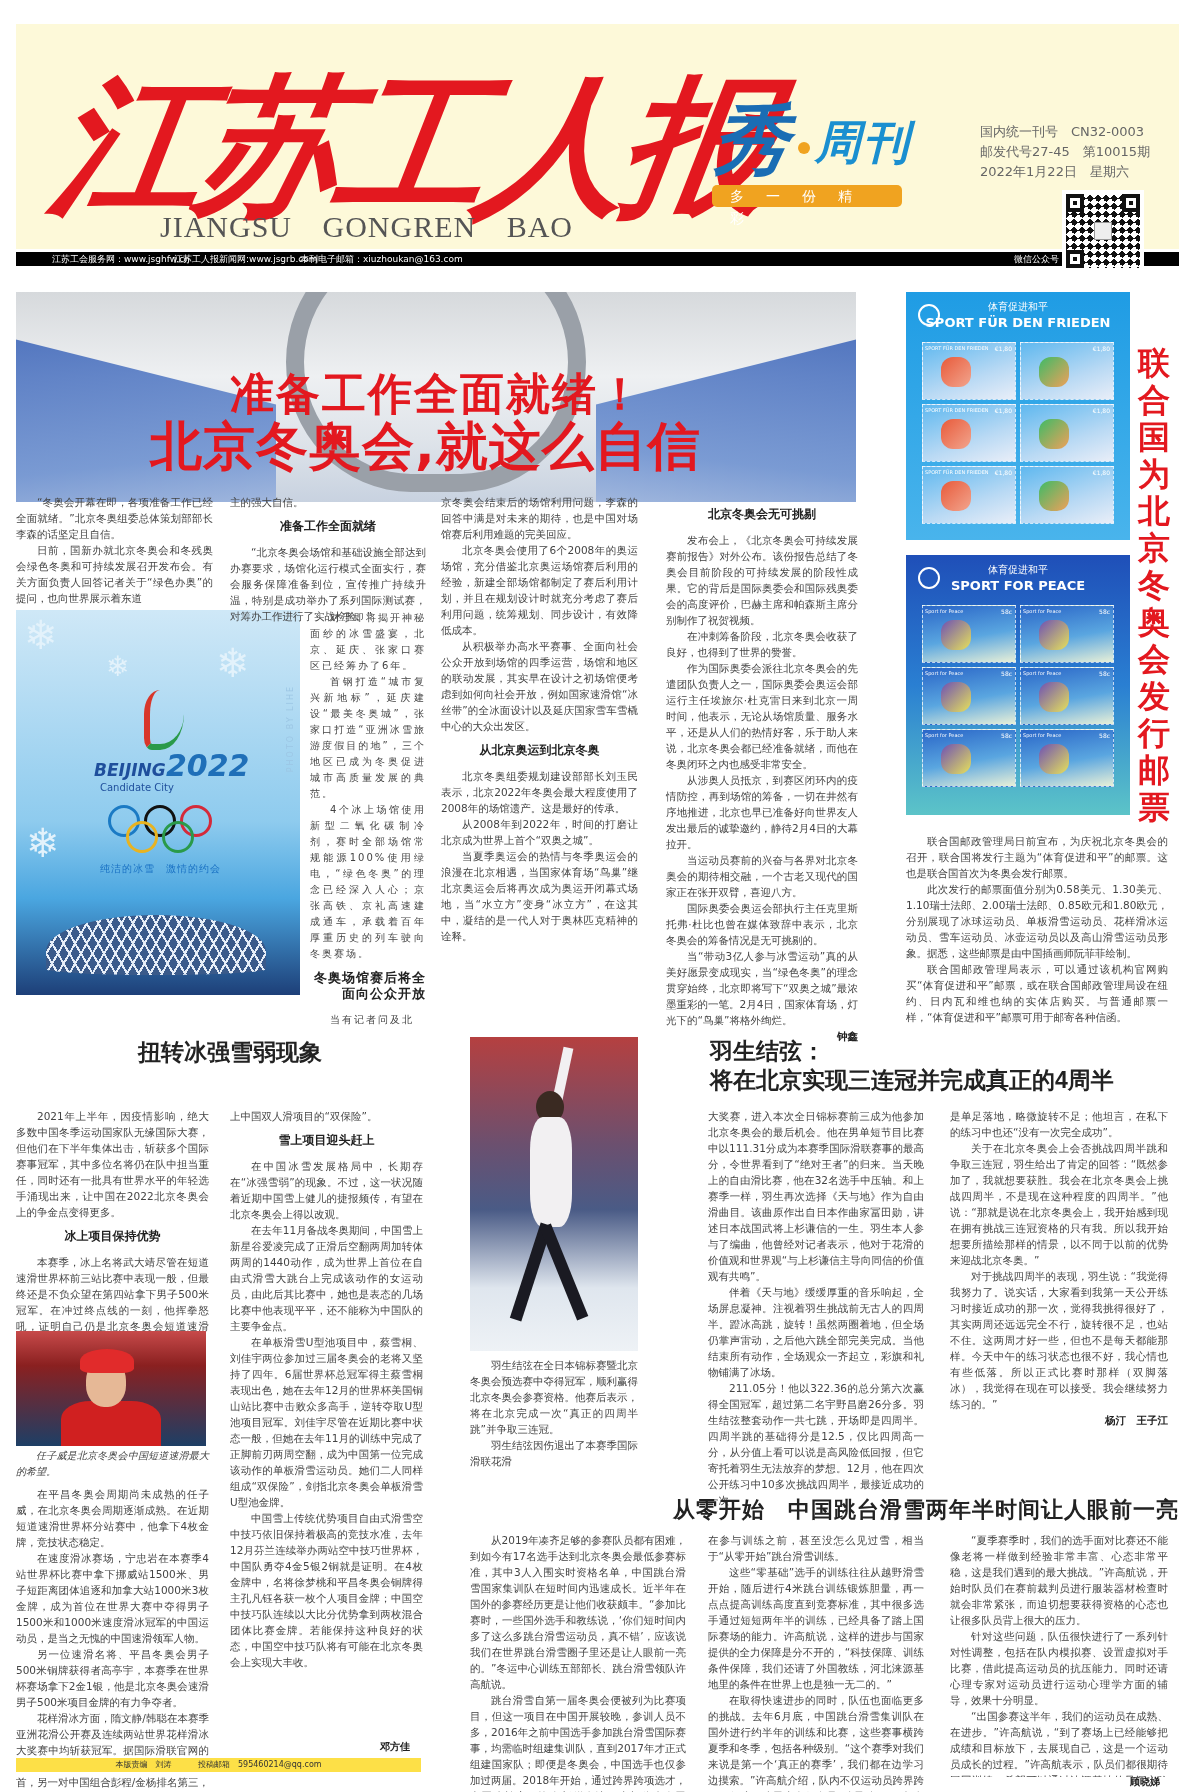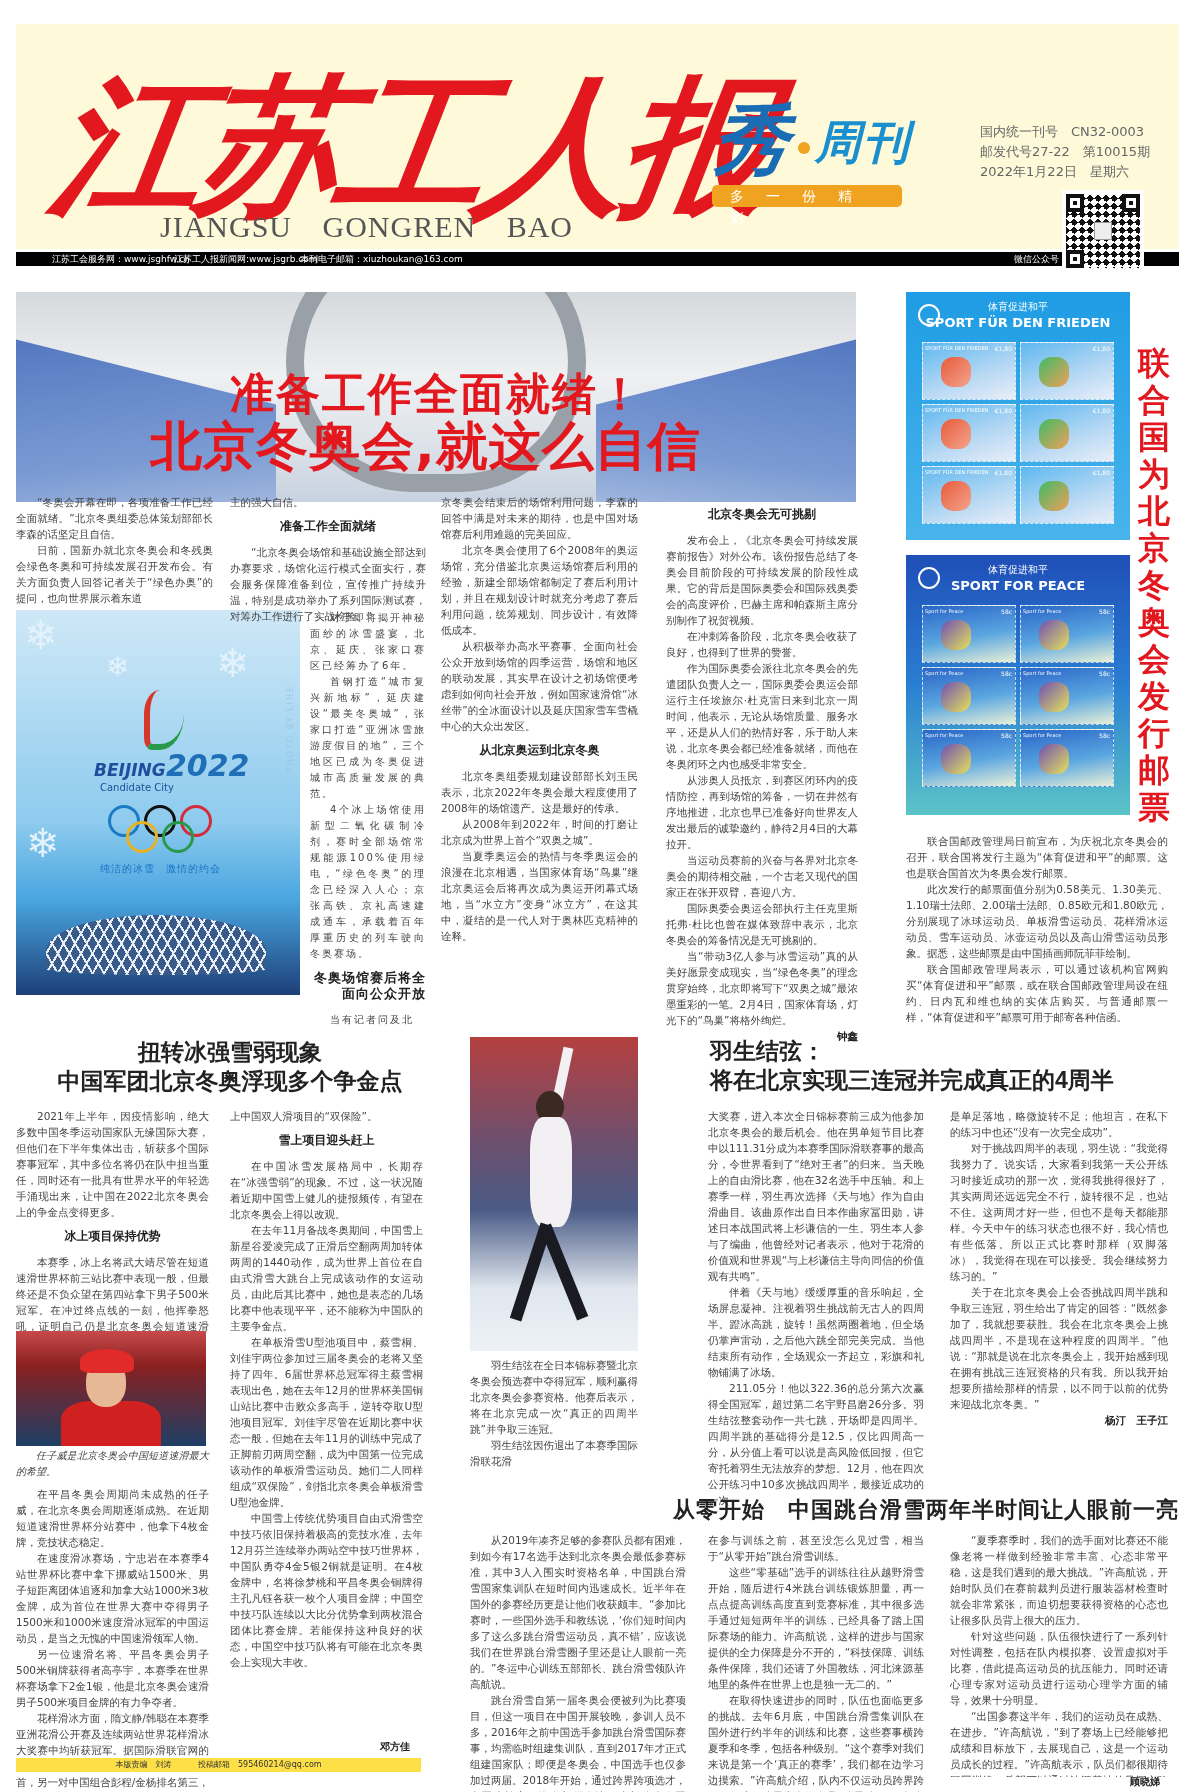--- a/index.html
+++ b/index.html
@@ -79,21 +79,21 @@
 
 <div id="masthead" class="abs"></div>
 <div id="logo-cn" class="abs">江苏工人报</div>
 <div id="logo-en" class="abs">JIANGSU GONGREN BAO</div>
 <div id="xiu" class="abs">秀</div>
 <div id="dot" class="abs"></div>
 <div id="weekly" class="abs">周刊</div>
 <div id="slogan" class="abs">多一份精彩</div>
 <div id="issue" class="abs">
   <div>国内统一刊号　CN32-0003</div>
-  <div>邮发代号27-22　第10015期</div>
+  <div>邮发代号27-45　第10015期</div>
   <div>2022年1月22日　星期六</div>
 </div>
 <div id="bluebar" class="abs">
   <span style="left:36px">江苏工会服务网：www.jsghfw.cn</span>
   <span style="left:158px">江苏工人报新闻网:www.jsgrb.com</span>
   <span style="left:284px">本刊电子邮箱：xiuzhoukan@163.com</span>
   <span style="left:998px">微信公众号</span>
 </div>
 <div id="qr" class="abs">
   <div class="grid" style="background:conic-gradient(from 45deg,#111 25%,#fff 0 50%,#111 0 75%,#fff 0) 0 0/8px 8px">
@@ -211,21 +211,20 @@
 </div>
 <div id="vtitle" class="abs">联合国为北京冬奥会发行邮票</div>
 <div class="col" style="left:906px;top:833px;width:262px">
   <p>联合国邮政管理局日前宣布，为庆祝北京冬奥会的召开，联合国将发行主题为“体育促进和平”的邮票。这也是联合国首次为冬奥会发行邮票。</p>
   <p>此次发行的邮票面值分别为0.58美元、1.30美元、1.10瑞士法郎、2.00瑞士法郎、0.85欧元和1.80欧元，分别展现了冰球运动员、单板滑雪运动员、花样滑冰运动员、雪车运动员、冰壶运动员以及高山滑雪运动员形象。据悉，这些邮票是由中国插画师阮菲菲绘制。</p>
   <p>联合国邮政管理局表示，可以通过该机构官网购买“体育促进和平”邮票，或在联合国邮政管理局设在纽约、日内瓦和维也纳的实体店购买。与普通邮票一样，“体育促进和平”邮票可用于邮寄各种信函。</p>
 </div>
 
 <div id="h2-left" class="abs">
   <div>扭转冰强雪弱现象</div>
-  <div>中国军团北京冬奥浮现多个争金点</div>
 </div>
 <div class="col" style="left:16px;top:1108px;width:193px">
   <p>2021年上半年，因疫情影响，绝大多数中国冬季运动国家队无缘国际大赛，但他们在下半年集体出击，斩获多个国际赛事冠军，其中多位名将仍在队中担当重任，同时还有一批具有世界水平的年轻选手涌现出来，让中国在2022北京冬奥会上的争金点变得更多。</p>
   <div class="sub">冰上项目保持优势</div>
   <p>本赛季，冰上名将武大靖尽管在短道速滑世界杯前三站比赛中表现一般，但最终还是不负众望在第四站拿下男子500米冠军。在冲过终点线的一刻，他挥拳怒吼，证明自己仍是北京冬奥会短道速滑500米金牌最有力的竞争者。</p>
 </div>
 <div id="skater-img" class="abs">
   <div class="suit"></div>
     <div class="face"></div>
     <div class="helmet"></div>
@@ -266,22 +265,22 @@
   <p>羽生结弦在全日本锦标赛暨北京冬奥会预选赛中夺得冠军，顺利赢得北京冬奥会参赛资格。他赛后表示，将在北京完成一次“真正的四周半跳”并争取三连冠。</p>
   <p>羽生结弦因伤退出了本赛季国际滑联花滑</p>
 </div>
 <div class="col" style="left:708px;top:1108px;width:216px">
   <p style="text-indent:0">大奖赛，进入本次全日锦标赛前三成为他参加北京冬奥会的最后机会。他在男单短节目比赛中以111.31分成为本赛季国际滑联赛事的最高分，令世界看到了“绝对王者”的归来。当天晚上的自由滑比赛，他在32名选手中压轴。和上赛季一样，羽生再次选择《天与地》作为自由滑曲目。该曲原作出自日本作曲家冨田勋，讲述日本战国武将上杉谦信的一生。羽生本人参与了编曲，他曾经对记者表示，他对于花滑的价值观和世界观“与上杉谦信主导向同信的价值观有共鸣”。</p>
   <p>伴着《天与地》缓缓厚重的音乐响起，全场屏息凝神。注视着羽生挑战前无古人的四周半。蹬冰高跳，旋转！虽然两圈着地，但全场仍掌声雷动，之后他六跳全部完美完成。当他结束所有动作，全场观众一齐起立，彩旗和礼物铺满了冰场。</p>
   <p>211.05分！他以322.36的总分第六次赢得全国冠军，超过第二名宇野昌磨26分多。羽生结弦整套动作一共七跳，开场即是四周半。四周半跳的基础得分是12.5，仅比四周高一分，从分值上看可以说是高风险低回报，但它寄托着羽生无法放弃的梦想。12月，他在四次公开练习中10多次挑战四周半，最接近成功的一次</p>
 </div>
 <div class="col" style="left:950px;top:1108px;width:218px">
   <p style="text-indent:0">是单足落地，略微旋转不足；他坦言，在私下的练习中也还“没有一次完全成功”。</p>
+  <p>关于在北京冬奥会上会否挑战四周半跳和争取三连冠，羽生给出了肯定的回答：“既然参加了，我就想要获胜。我会在北京冬奥会上挑战四周半，不是现在这种程度的四周半。”他说：“那就是说在北京冬奥会上，我开始感到现在拥有挑战三连冠资格的只有我。所以我开始想要所描绘那样的情景，以不同于以前的优势来迎战北京冬奥。”</p>
   <p>对于挑战四周半的表现，羽生说：“我觉得我努力了。说实话，大家看到我第一天公开练习时接近成功的那一次，觉得我挑得很好了，其实两周还远远完全不行，旋转很不足，也站不住。这两周才好一些，但也不是每天都能那样。今天中午的练习状态也很不好，我心情也有些低落。所以正式比赛时那样（双脚落冰），我觉得在现在可以接受。我会继续努力练习的。”</p>
-  <p>关于在北京冬奥会上会否挑战四周半跳和争取三连冠，羽生给出了肯定的回答：“既然参加了，我就想要获胜。我会在北京冬奥会上挑战四周半，不是现在这种程度的四周半。”他说：“那就是说在北京冬奥会上，我开始感到现在拥有挑战三连冠资格的只有我。所以我开始想要所描绘那样的情景，以不同于以前的优势来迎战北京冬奥。”</p>
   <div class="byline">杨汀　王子江</div>
 </div>
 
 <div id="h2-bottom" class="abs">从零开始　中国跳台滑雪两年半时间让人眼前一亮</div>
 <div class="col" style="left:470px;top:1532px;width:216px;height:260px;overflow:hidden">
   <p>从2019年凑齐足够的参赛队员都有困难，到如今有17名选手达到北京冬奥会最低参赛标准，其中3人入围实时资格名单，中国跳台滑雪国家集训队在短时间内迅速成长。近半年在国外的参赛经历更是让他们收获颇丰。“参加比赛时，一些国外选手和教练说，‘你们短时间内多了这么多跳台滑雪运动员，真不错’，应该说我们在世界跳台滑雪圈子里还是让人眼前一亮的。”冬运中心训练五部部长、跳台滑雪领队许高航说。</p>
   <p>跳台滑雪自第一届冬奥会便被列为比赛项目，但这一项目在中国开展较晚，参训人员不多，2016年之前中国选手参加跳台滑雪国际赛事，均需临时组建集训队，直到2017年才正式组建国家队；即便是冬奥会，中国选手也仅参加过两届。2018年开始，通过跨界跨项选才，中国队补充了许多新鲜血液，大部分来自田径、跆拳道、武术等项目，其中有些队员</p>
 </div>
 <div class="col" style="left:708px;top:1532px;width:216px;height:260px;overflow:hidden">
   <p style="text-indent:0">在参与训练之前，甚至没怎么见过雪，相当于“从零开始”跳台滑雪训练。</p>

